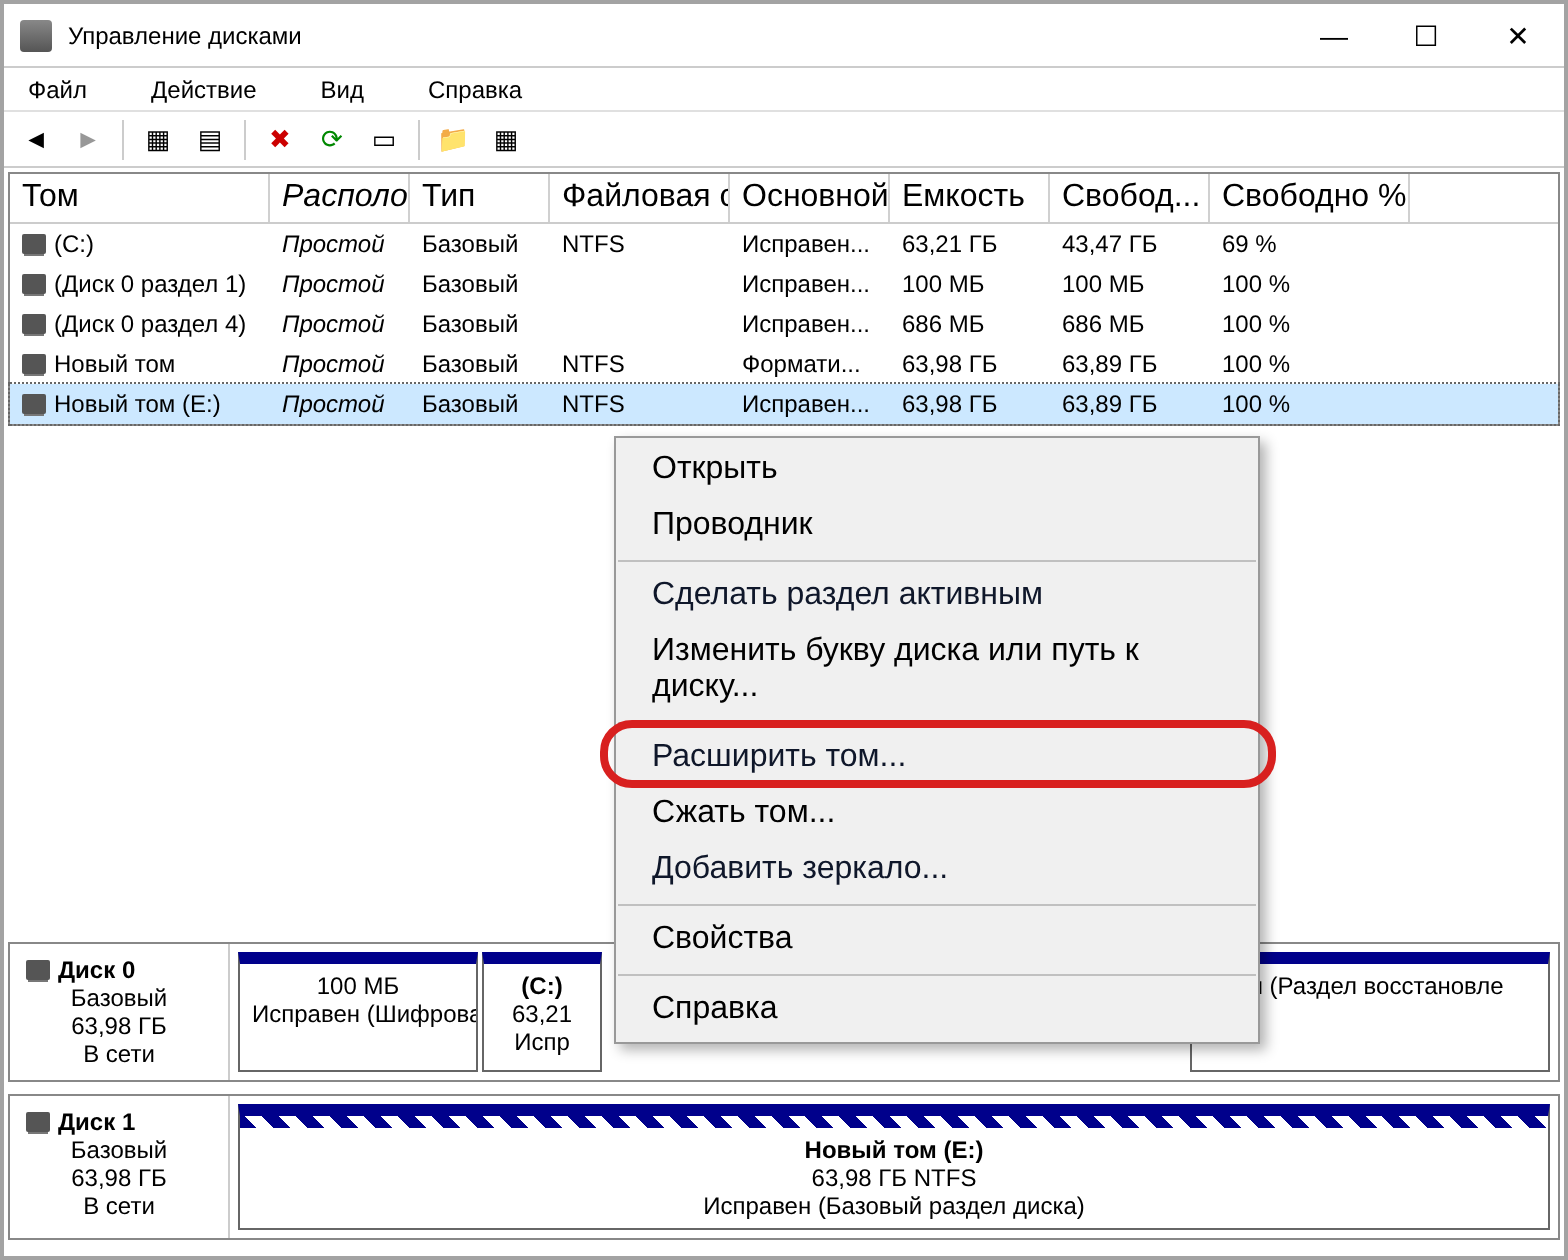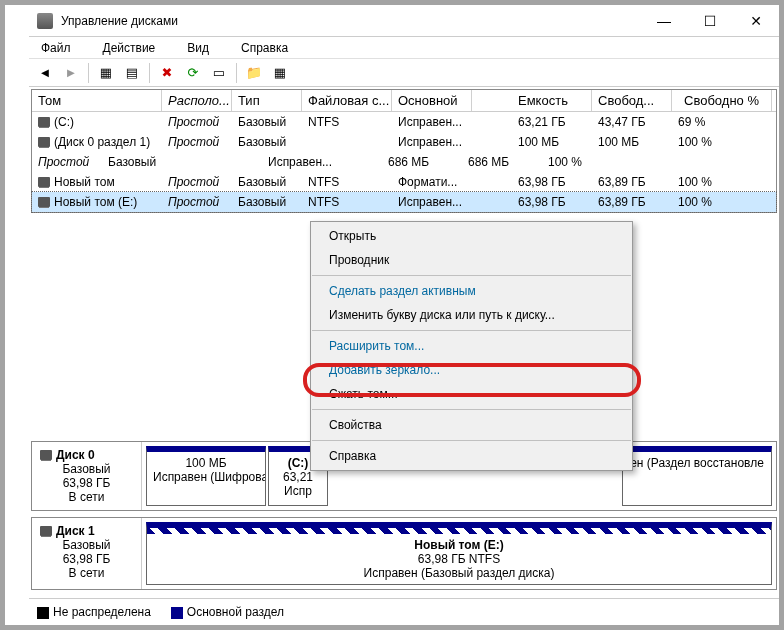--- a/index.html
+++ b/index.html
@@ -1,64 +1,64 @@
 <!DOCTYPE html>
 <html><head>
   <meta charset="utf-8">
   <style>
     * { box-sizing: border-box; margin: 0; padding: 0; }
     body { font-family: "Segoe UI", Tahoma, sans-serif; font-size: 12px; background: #fff; color: #000; }
-    .window { width: 784px; height: 630px; border: 5px solid #a3a3a3; display: flex; flex-direction: column; background: #fff; padding-left: 24px; }
+    .window { width: 784px; height: 630px; border: 2px solid #a3a3a3; display: flex; flex-direction: column; background: #fff; }
 
     
     .titlebar { height: 32px; display: flex; align-items: center; padding: 0 0 0 8px; border-bottom: 1px solid #ccc; }
     .titlebar .app-icon { width: 16px; height: 16px; margin-right: 8px; background: linear-gradient(#888,#555); border-radius: 2px; display:inline-block; }
     .titlebar .title { flex: 1; font-size: 12px; }
     .win-controls { display: flex; }
     .win-btn { width: 46px; height: 32px; display: flex; align-items: center; justify-content: center; font-size: 14px; font-family: sans-serif; }
 
     
     .menubar { height: 22px; display: flex; align-items: center; padding: 0 4px; border-bottom: 1px solid #e0e0e0; gap: 16px; }
     .menu-item { padding: 2px 8px; }
 
     
     .toolbar { height: 28px; display: flex; align-items: center; padding: 0 4px; border-bottom: 1px solid #ccc; gap: 2px; }
     .tb-btn { width: 24px; height: 24px; display: flex; align-items: center; justify-content: center; border: 1px solid transparent; font-size: 13px; }
     .tb-sep { width: 1px; height: 20px; background: #ccc; margin: 0 3px; }
 
     
     .vlist { border: 1px solid #888; margin: 2px; }
     .vlist-head { display: flex; background: #fff; border-bottom: 1px solid #ccc; }
-    .vlist-head .col { border-right: 1px solid #d0d0d0; padding: 3px 6px; font-size: 13px; white-space: nowrap; overflow: hidden; }
+    .vlist-head .col { border-right: 1px solid #d0d0d0; padding: 3px 6px; font-size: 16px; white-space: nowrap; overflow: hidden; }
     .vlist-body { }
     .vrow { display: flex; padding: 2px 0; }
     .vrow .col { padding: 1px 6px; white-space: nowrap; overflow: hidden; display:flex; align-items:center; gap:4px; }
     .vrow.selected { background: #cce8ff; outline:1px dotted #666; }
     .disk-ico { width:12px; height:10px; background:#555; border-radius:1px; display:inline-block; box-shadow: 0 2px 0 -1px #777; }
-    .c0 { width:130px; } .c1 { width:70px;font-style:italic;} .c2 { width:70px;} .c3 { width:90px;} .c4 { width:80px;} .c5 { width:80px;margin-left:40px;} .c6 { width:80px;} .c7 { width:100px;text-align:center;}
+    .c0 { width:130px; } .c1 { width:70px;font-style:italic;} .c2 { width:70px;} .c3 { width:90px;} .c4 { width:80px;} .c5 { width:80px;} .c6 { width:80px;} .c7 { width:100px;text-align:center;}
 
     
     .disks { margin: 2px; text-align: center; }
     .disk-row { display:flex; border:1px solid #888; margin-bottom:6px; background:#fff; }
     .disk-label { width:110px; padding:6px 8px; font-size:12px; border-right:1px solid #ccc; }
     .disk-label b { display:flex; align-items:center; gap:4px; }
     .disk-parts { flex:1; display:flex; padding:4px; gap:2px; }
     .part { border:1px solid #666; border-top:6px solid #00008b; padding:4px 6px; font-size:12px; overflow:hidden; white-space:nowrap; }
     .part-hatch { background: repeating-linear-gradient(45deg,#00008b 0 6px,#fff 6px 12px); height:6px; margin:-4px -6px 4px -6px; }
 
     
     .legend { border-top:1px solid #ccc; padding:6px 8px; display:flex; gap:20px; align-items:center; font-size:12px; }
     .leg-box { width:12px; height:12px; display:inline-block; vertical-align:middle; margin-right:4px; }
     .leg-black { background:#000; }
     .leg-blue { background:#00008b; }
 
     
     .ctx { position:absolute; top:216px; left:305px; width:323px; background:#f0f0f0; border:1px solid #999; box-shadow:3px 3px 6px rgba(0,0,0,.3); padding:2px 0; z-index:10; }
-    .ctx-item { padding:5px 18px; font-size:12px; }
-    .ctx-item.disabled { color:#0369a1; }
+    .ctx-item { padding:5px 18px; font-size:16px; }
+    .ctx-item.disabled { color:#0f172a; }
     .ctx-sep { height:1px; background:#c0c0c0; margin:3px 1px; }
     .highlight-ring { position:absolute; top:358px; left:298px; width:338px; height:34px; border:4px solid #d8201f; border-radius:16px; pointer-events:none; z-index:20; }
     .vspace { flex:1; min-height:60px; }
   </style>
 </head>
 <body>
 
 <div class="window" style="position:relative;">
 
   <div class="titlebar">
@@ -153,20 +153,24 @@
             <span>100 МБ</span>
           </div>
           <div class="col c6">
             <span>100 МБ</span>
           </div>
           <div class="col c7">
             <span>100 %</span>
           </div>
         </div>
         <div class="vrow">
+          <div class="col c0">
+            <span class="disk-ico"></span>
+            <span>(Диск 0 раздел 4)</span>
+          </div>
           <div class="col c1">
             <span>Простой</span>
           </div>
           <div class="col c2">
             <span>Базовый</span>
           </div>
           <div class="col c3">
             <span></span>
           </div>
           <div class="col c4">
@@ -273,35 +277,31 @@
         <div>Базовый</div>
         <div>63,98 ГБ</div>
         <div>В сети</div>
       </div>
       <div class="disk-parts" id="d1parts">
           <div class="part" style="width: 100%;"><div class="part-hatch"></div><b>Новый том  (E:)</b><div>63,98 ГБ NTFS</div><div>Исправен (Базовый раздел диска)</div></div>
         </div>
     </div>
   </div>
 
-  <div class="legend">
-    <span><span class="leg-box leg-black"></span><span>Не распределена</span></span>
-    <span><span class="leg-box leg-blue"></span><span>Основной раздел</span></span>
-  </div>
 
   <div class="ctx">
     <div class="ctx-item">Открыть</div>
     <div class="ctx-item">Проводник</div>
     <div class="ctx-sep"></div>
     <div class="ctx-item disabled">Сделать раздел активным</div>
     <div class="ctx-item">Изменить букву диска или путь к диску...</div>
     <div class="ctx-sep"></div>
     <div class="ctx-item disabled">Расширить том...</div>
+    <div class="ctx-item">Сжать том...</div>
     <div class="ctx-item disabled">Добавить зеркало...</div>
-    <div class="ctx-item">Сжать том...</div>
     <div class="ctx-sep"></div>
     <div class="ctx-item">Свойства</div>
     <div class="ctx-sep"></div>
     <div class="ctx-item">Справка</div>
   </div>
   <div class="highlight-ring"></div>
 
 </div>
 
 </body></html>

